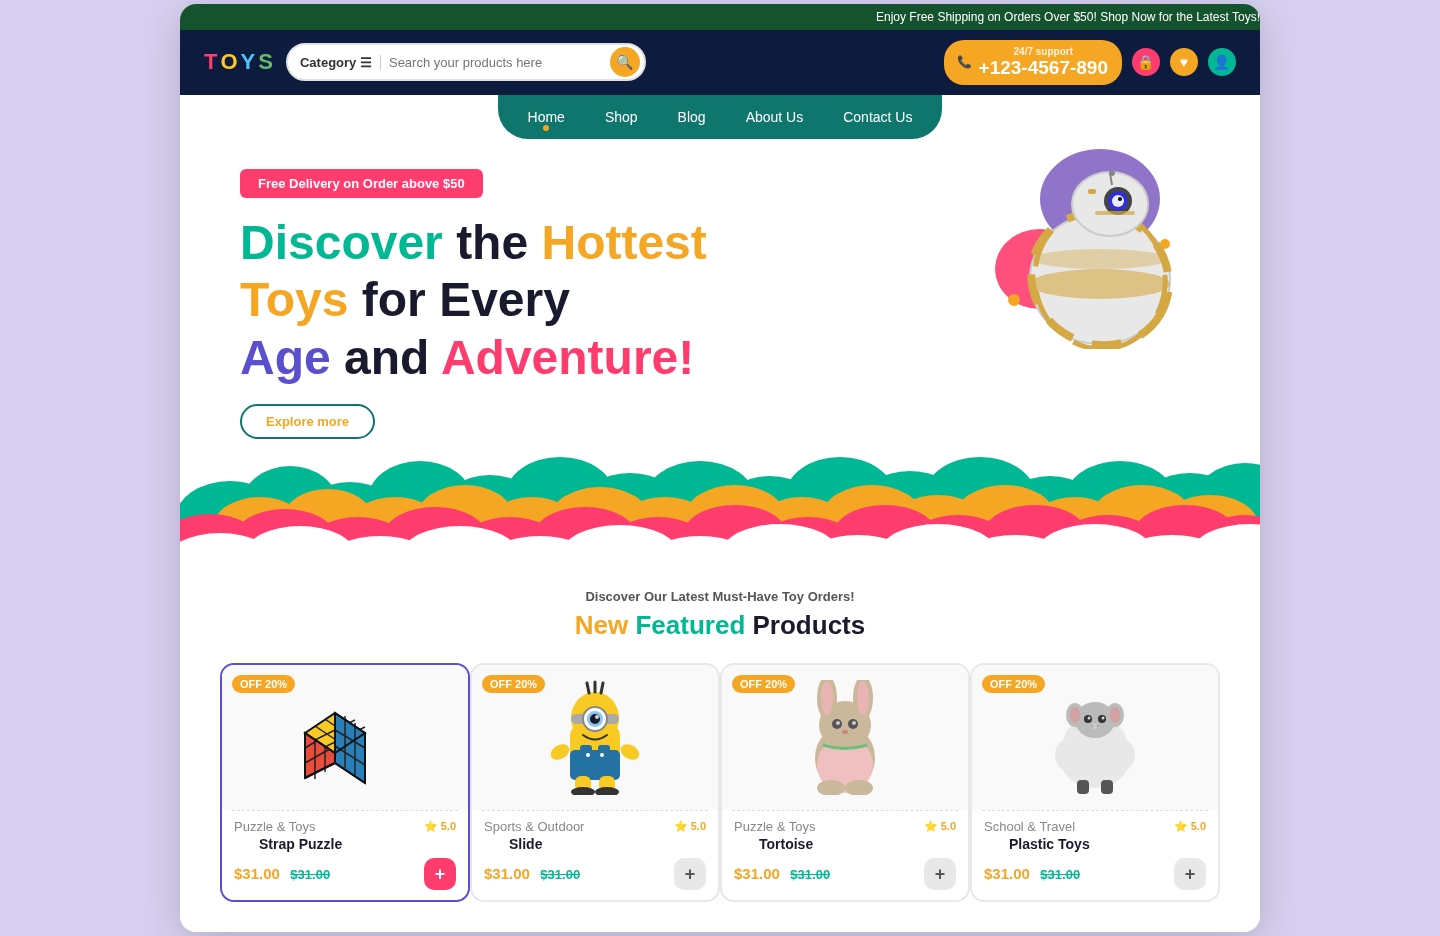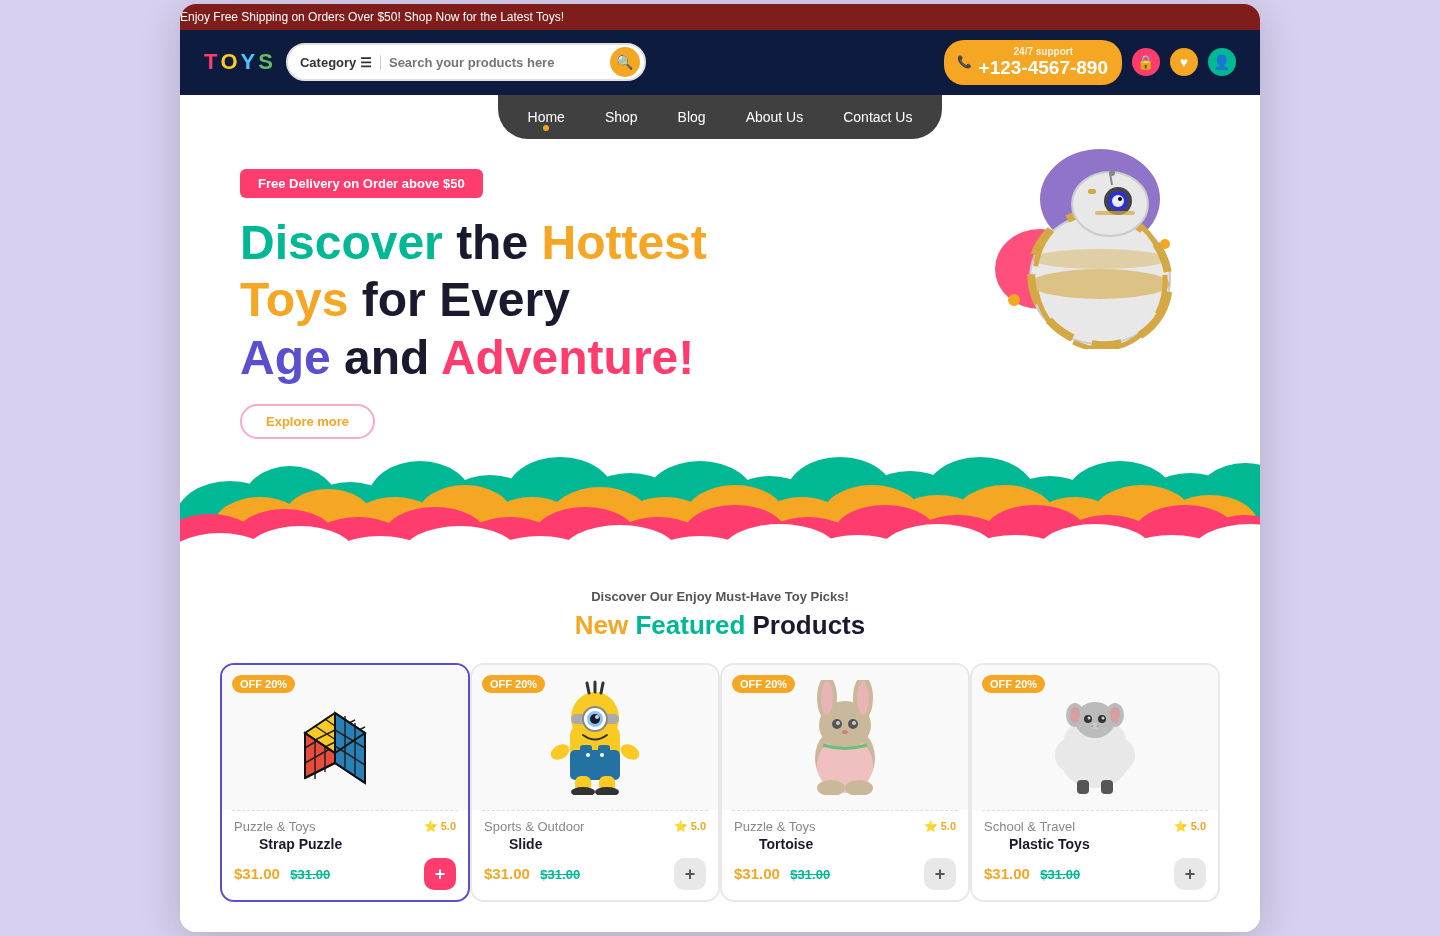--- a/index.html
+++ b/index.html
@@ -13,23 +13,23 @@
     }
     .page-wrapper {
       width: 1080px;
       background: #fff;
       border-radius: 16px;
       overflow: hidden;
       box-shadow: 0 8px 40px rgba(0,0,0,0.18);
     }
     
     .announcement-bar {
-      background: #7f1d1d;
+      background: #14532d;
       color: #fff;
-      text-align: left;
+      text-align: right;
       font-size: 12px;
       padding: 6px 0;
     }
     
     .header {
       background: #0d1b3e;
       display: flex;
       align-items: center;
       padding: 10px 24px;
       gap: 12px;
@@ -71,21 +71,20 @@
       border-right: 1px solid #ccc;
     }
     .search-input {
       flex: 1;
       border: none;
       outline: none;
       font-size: 13px;
       color: #ef4444;
       padding: 4px 8px;
       background: transparent;
-      font-weight: bold;
     }
     .search-btn {
       background: #f5a623;
       border: none;
       border-radius: 50%;
       width: 30px;
       height: 30px;
       display: flex;
       align-items: center;
       justify-content: center;
@@ -124,21 +123,21 @@
       font-size: 14px;
       cursor: pointer;
     }
     
     .nav {
       background: #fff;
       display: flex;
       justify-content: center;
     }
     .nav-inner {
-      background: #404040;
+      background: #0f766e;
       border-radius: 0 0 30px 30px;
       display: flex;
       gap: 0;
       padding: 0 10px;
     }
     .nav-item {
       padding: 14px 20px;
       color: #fff;
       font-size: 14px;
       font-weight: 500;
@@ -185,21 +184,21 @@
     .hero-title .hottest { color: #f5a623; }
     .hero-subtitle {
       color: #666;
       font-size: 12px;
       max-width: 380px;
       margin-top: 10px;
       line-height: 1.6;
     }
     .explore-btn {
       margin-top: 18px;
-      border: 2px solid #f9a8d4;
+      border: 2px solid #0f766e;
       background: transparent;
       color: #f5a623;
       border-radius: 20px;
       padding: 8px 24px;
       font-size: 13px;
       font-weight: 600;
       cursor: pointer;
     }
     .hero-robot {
       position: absolute;
@@ -551,21 +550,21 @@
         <ellipse cx="758" cy="113" rx="58" ry="28"></ellipse>
         <ellipse cx="835" cy="122" rx="56" ry="26"></ellipse>
         <ellipse cx="915" cy="113" rx="58" ry="28"></ellipse>
         <ellipse cx="992" cy="122" rx="56" ry="26"></ellipse>
         <ellipse cx="1070" cy="113" rx="58" ry="28"></ellipse>
       </g>
     </svg>
   </div>
 
   <div class="products-section">
-    <div class="section-subtitle">Discover Our Enjoy Must-Have Toy Picks!</div>
+    <div class="section-subtitle">Discover Our Latest Must-Have Toy Orders!</div>
     <div class="section-title">
       <span class="new">New</span>
       <span class="featured"> Featured</span>
       <span class="products"> Products</span>
     </div>
 
     <div class="products-grid">
 
       <div class="product-card active">
         <div class="product-img-area">

